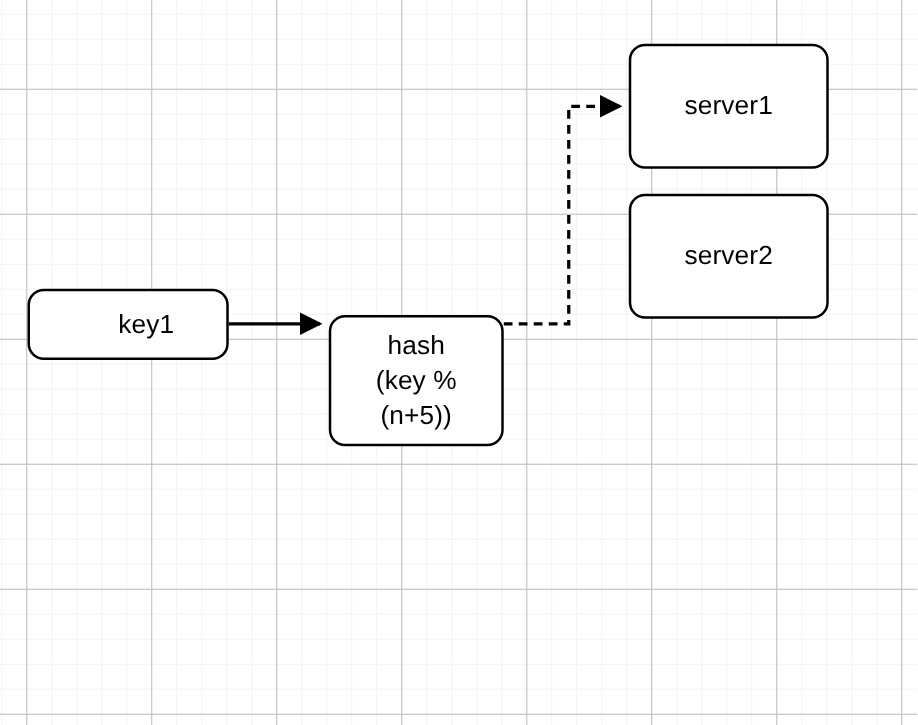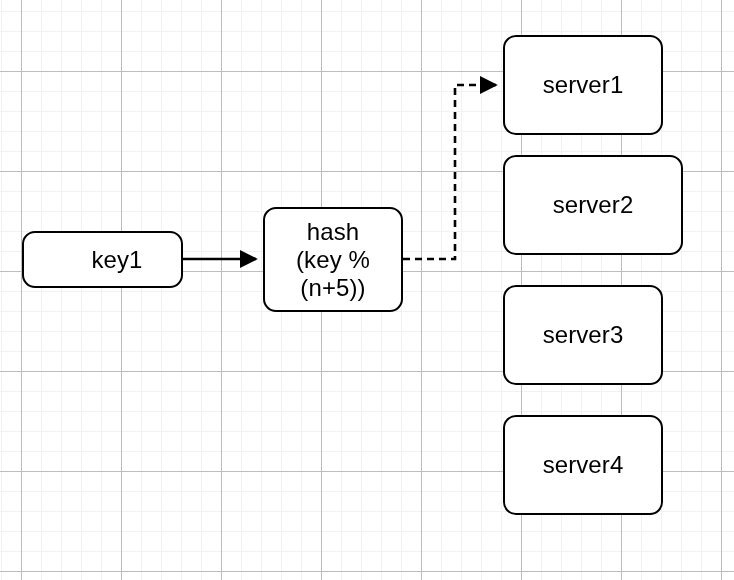--- a/index.html
+++ b/index.html
@@ -28,28 +28,29 @@
     position: absolute;
     box-sizing: border-box;
     background: #ffffff;
     border: 2.6px solid #000000;
     border-radius: 13px;
     display: flex;
     align-items: center;
     justify-content: center;
     text-align: center;
     color: #000000;
-    font-size: 24px;
+    font-size: 21px;
     line-height: 26px;
     font-family: "Liberation Sans", sans-serif;
     letter-spacing: 0.1px;
   }
   .node-multiline {
     flex-direction: column;
     line-height: 28px;
+    margin-top: 45px;
   }
   .node-multiline span {
     display: block;
   }
   .edge-layer {
     position: absolute;
     left: 0;
     top: 0;
     width: 734px;
     height: 580px;
@@ -84,25 +85,19 @@
   <div class="node node-multiline" style="left:263px; top:207px; width:140px; height:105px;">
     <span>hash</span>
     <span>(key %</span>
     <span>(n+5))</span>
   </div>
 
   <div class="node" style="left:503px; top:35px; width:160px; height:100px;">
     <span>server1</span>
   </div>
 
-  <div class="node" style="left:503px; top:155px; width:180px; height:100px;">
+  <div class="node" style="left:503px; top:155px; width:160px; height:100px;">
     <span>server2</span>
   </div>
 
-  <div class="node" style="left:503px; top:285px; width:160px; height:100px;">
-    <span>server3</span>
-  </div>
 
-  <div class="node" style="left:503px; top:415px; width:160px; height:100px;">
-    <span>server4</span>
-  </div>
 
 </div>
 
 </body></html>

